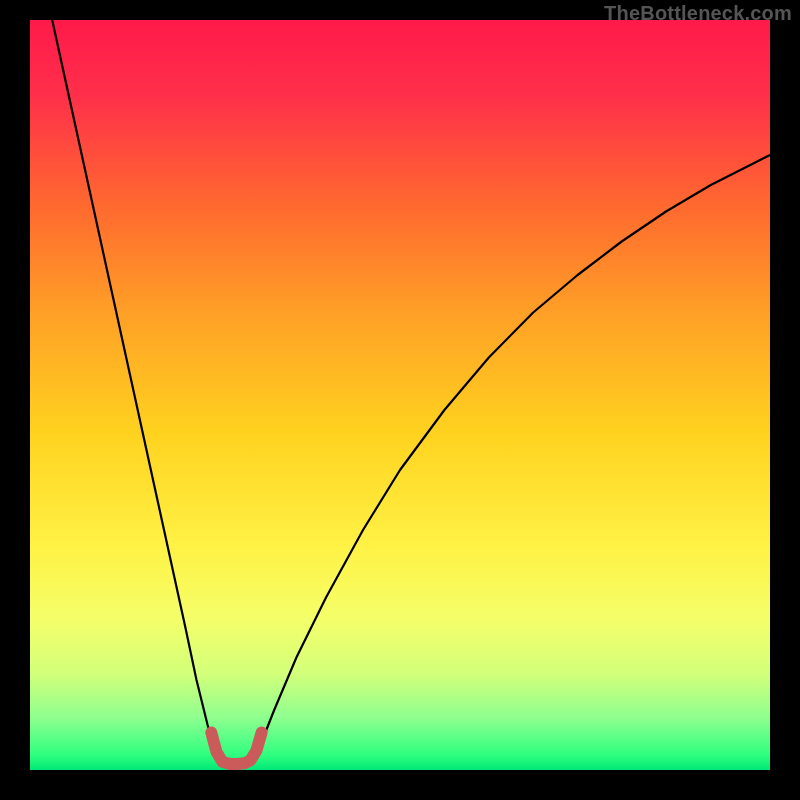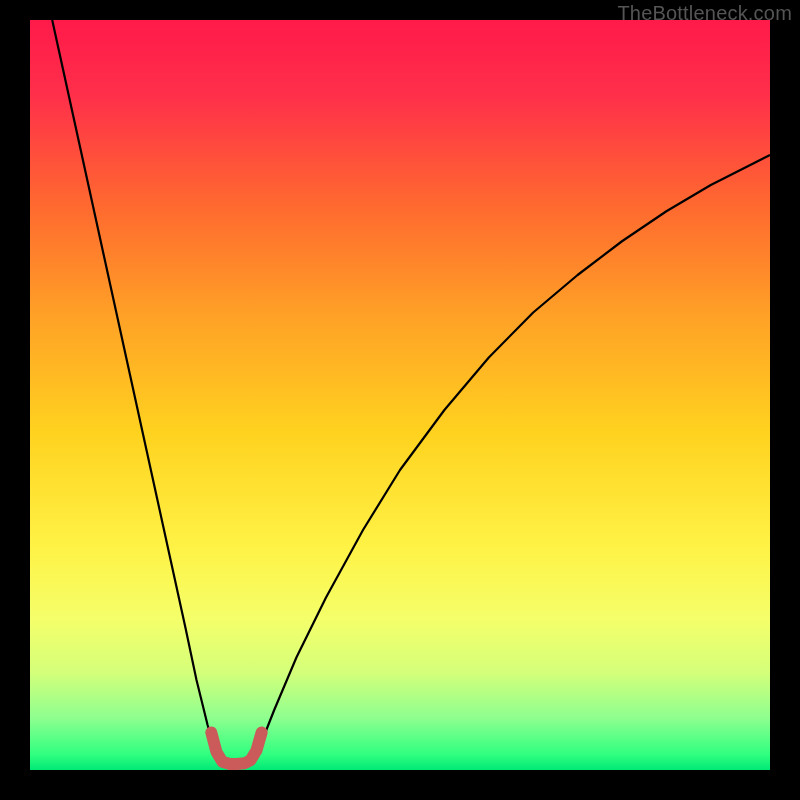--- a/index.html
+++ b/index.html
@@ -25,21 +25,21 @@
     width: 740px;
     height: 750px;
     overflow: hidden;
   }
   .watermark {
     position: absolute;
     top: 2px;
     right: 8px;
     color: #555;
     font-size: 20px;
-    font-weight: 400;
+    font-weight: 700;
     letter-spacing: 0.2px;
     z-index: 50;
   }
   svg { display: block; }
 </style>
 </head>
 <body>
 
 <div class="frame">
   <div class="watermark">TheBottleneck.com</div>

